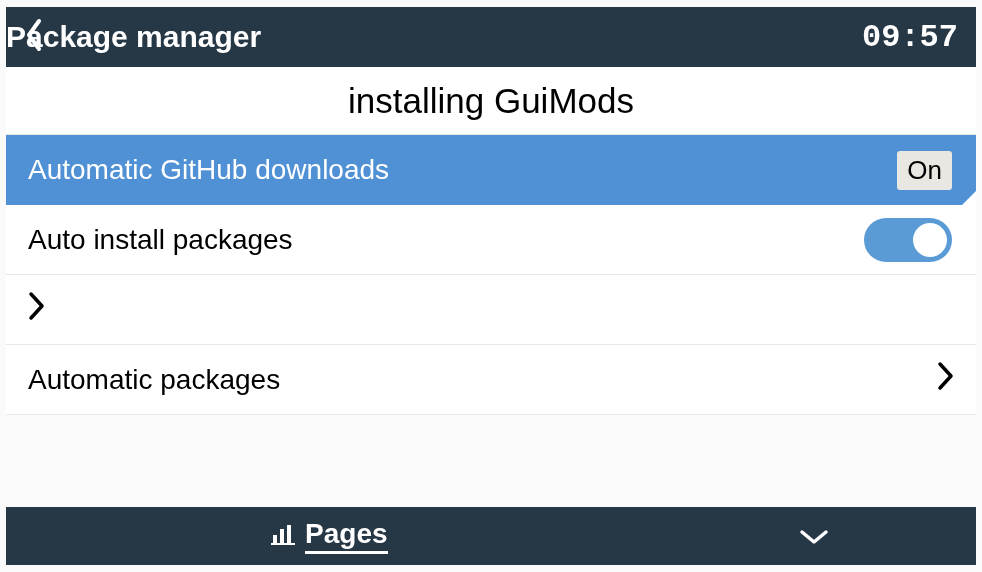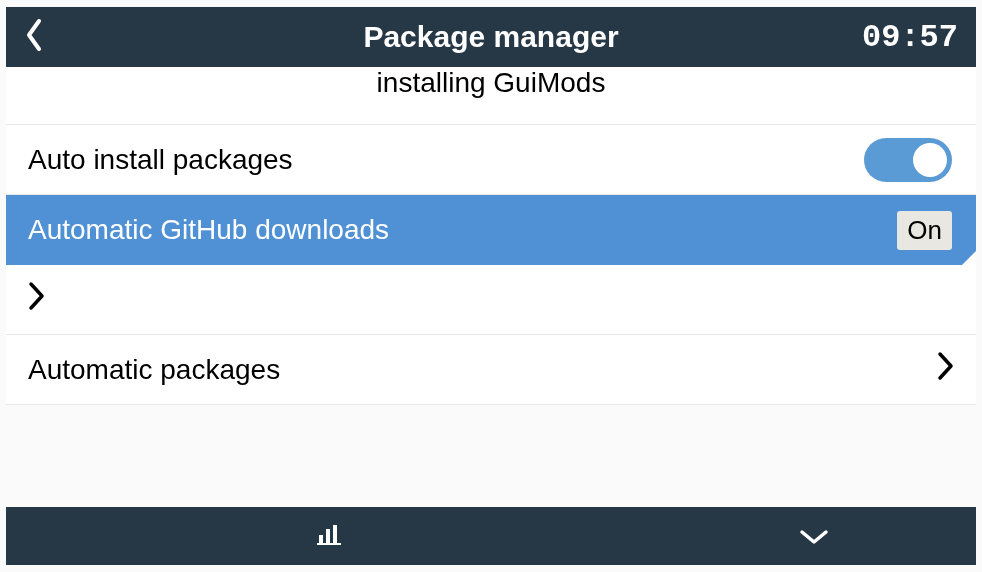--- a/index.html
+++ b/index.html
@@ -37,38 +37,37 @@
       align-items: center;
     }
     .back-icon svg {
       width: 20px;
       height: 34px;
     }
     .header-title {
       position: absolute;
       left: 0;
       right: 0;
-      text-align: center;
       font-size: 30px;
       font-weight: 700;
       pointer-events: none;
     }
     .header-time {
       margin-left: auto;
       font-size: 32px;
       font-weight: 700;
       font-family: Liberation Mono, monospace;
     }
     .status-row {
       background: #fff;
-      height: 58px;
-      display: flex;
-      align-items: flex-start;
+      height: 68px;
+      display: flex;
+      align-items: center;
       justify-content: center;
-      font-size: 28px;
+      font-size: 35px;
       color: #000;
       border-bottom: 1px solid #e5e7eb;
     }
     .list {
       flex: 1;
       display: flex;
       flex-direction: column;
     }
     .row {
       height: 70px;
@@ -188,31 +187,31 @@
     <div class="header-title">Package manager</div>
     <div class="header-time">09:57</div>
   </div>
 
   <div class="status-row">
     <span>installing GuiMods</span>
   </div>
 
   <div class="list">
 
+    <div class="row selected">
+      <span class="row-label">Automatic GitHub downloads</span>
+      <span class="value-box">On</span>
+      <span class="corner-mark"></span>
+    </div>
+
     <div class="row">
       <span class="row-label">Auto install packages</span>
       <div class="toggle">
         <div class="toggle-knob"></div>
       </div>
-    </div>
-
-    <div class="row selected">
-      <span class="row-label">Automatic GitHub downloads</span>
-      <span class="value-box">On</span>
-      <span class="corner-mark"></span>
     </div>
 
     <div class="row">
       <span class="chevron">
         <svg viewBox="0 0 17 30">
             <polyline points="3,3 14,15 3,27" fill="none" stroke="#000" stroke-width="3.5" stroke-linecap="round" stroke-linejoin="round"></polyline>
           </svg>
       </span>
     </div>
 
@@ -232,20 +231,21 @@
   <div class="footer">
     <div class="footer-section">
       <span class="pages-icon">
         <svg viewBox="0 0 24 20">
           <rect x="0" y="18" width="24" height="2" fill="#fff"></rect>
           <rect x="2" y="10" width="4" height="8" fill="#fff"></rect>
           <rect x="9" y="4" width="4" height="14" fill="#fff"></rect>
           <rect x="16" y="0" width="4" height="18" fill="#fff"></rect>
         </svg>
       </span>
+      <span class="pages-text">Pages</span>
     </div>
     <div class="footer-section center">
       <span class="down-arrow">
         <svg viewBox="0 0 30 16">
             <polyline points="3,3 15,13 27,3" fill="none" stroke="#fff" stroke-width="3.5" stroke-linecap="round" stroke-linejoin="round"></polyline>
           </svg>
       </span>
     </div>
   </div>
 

